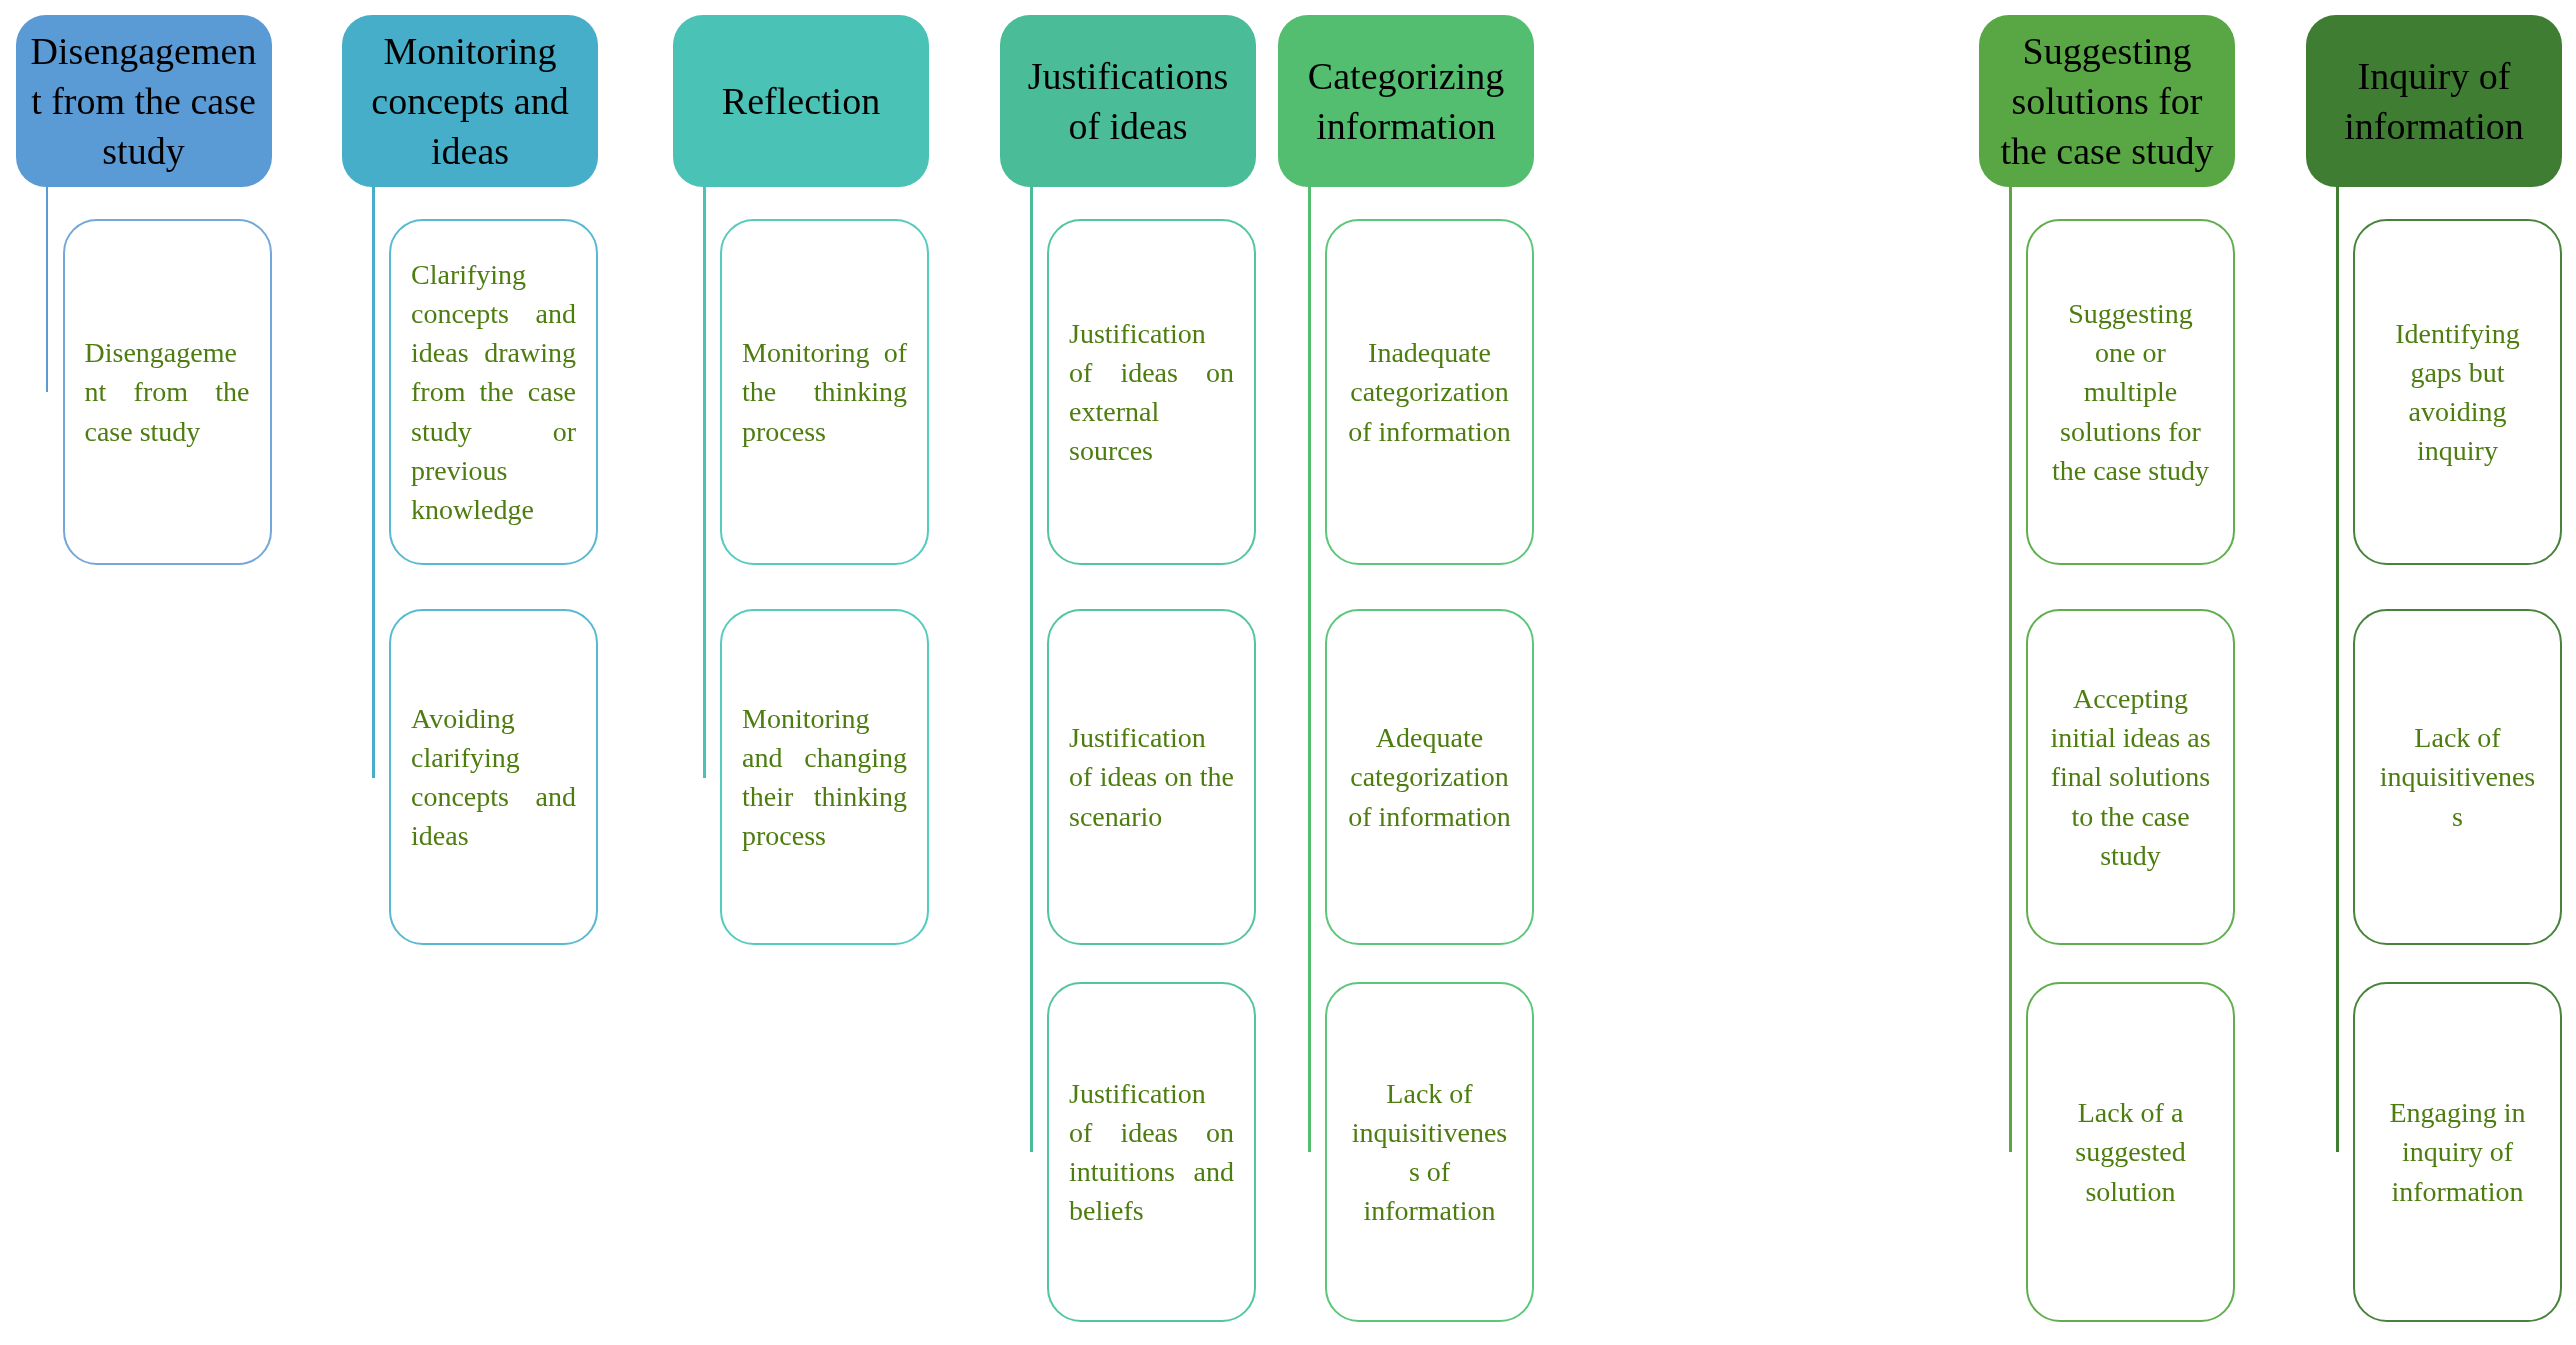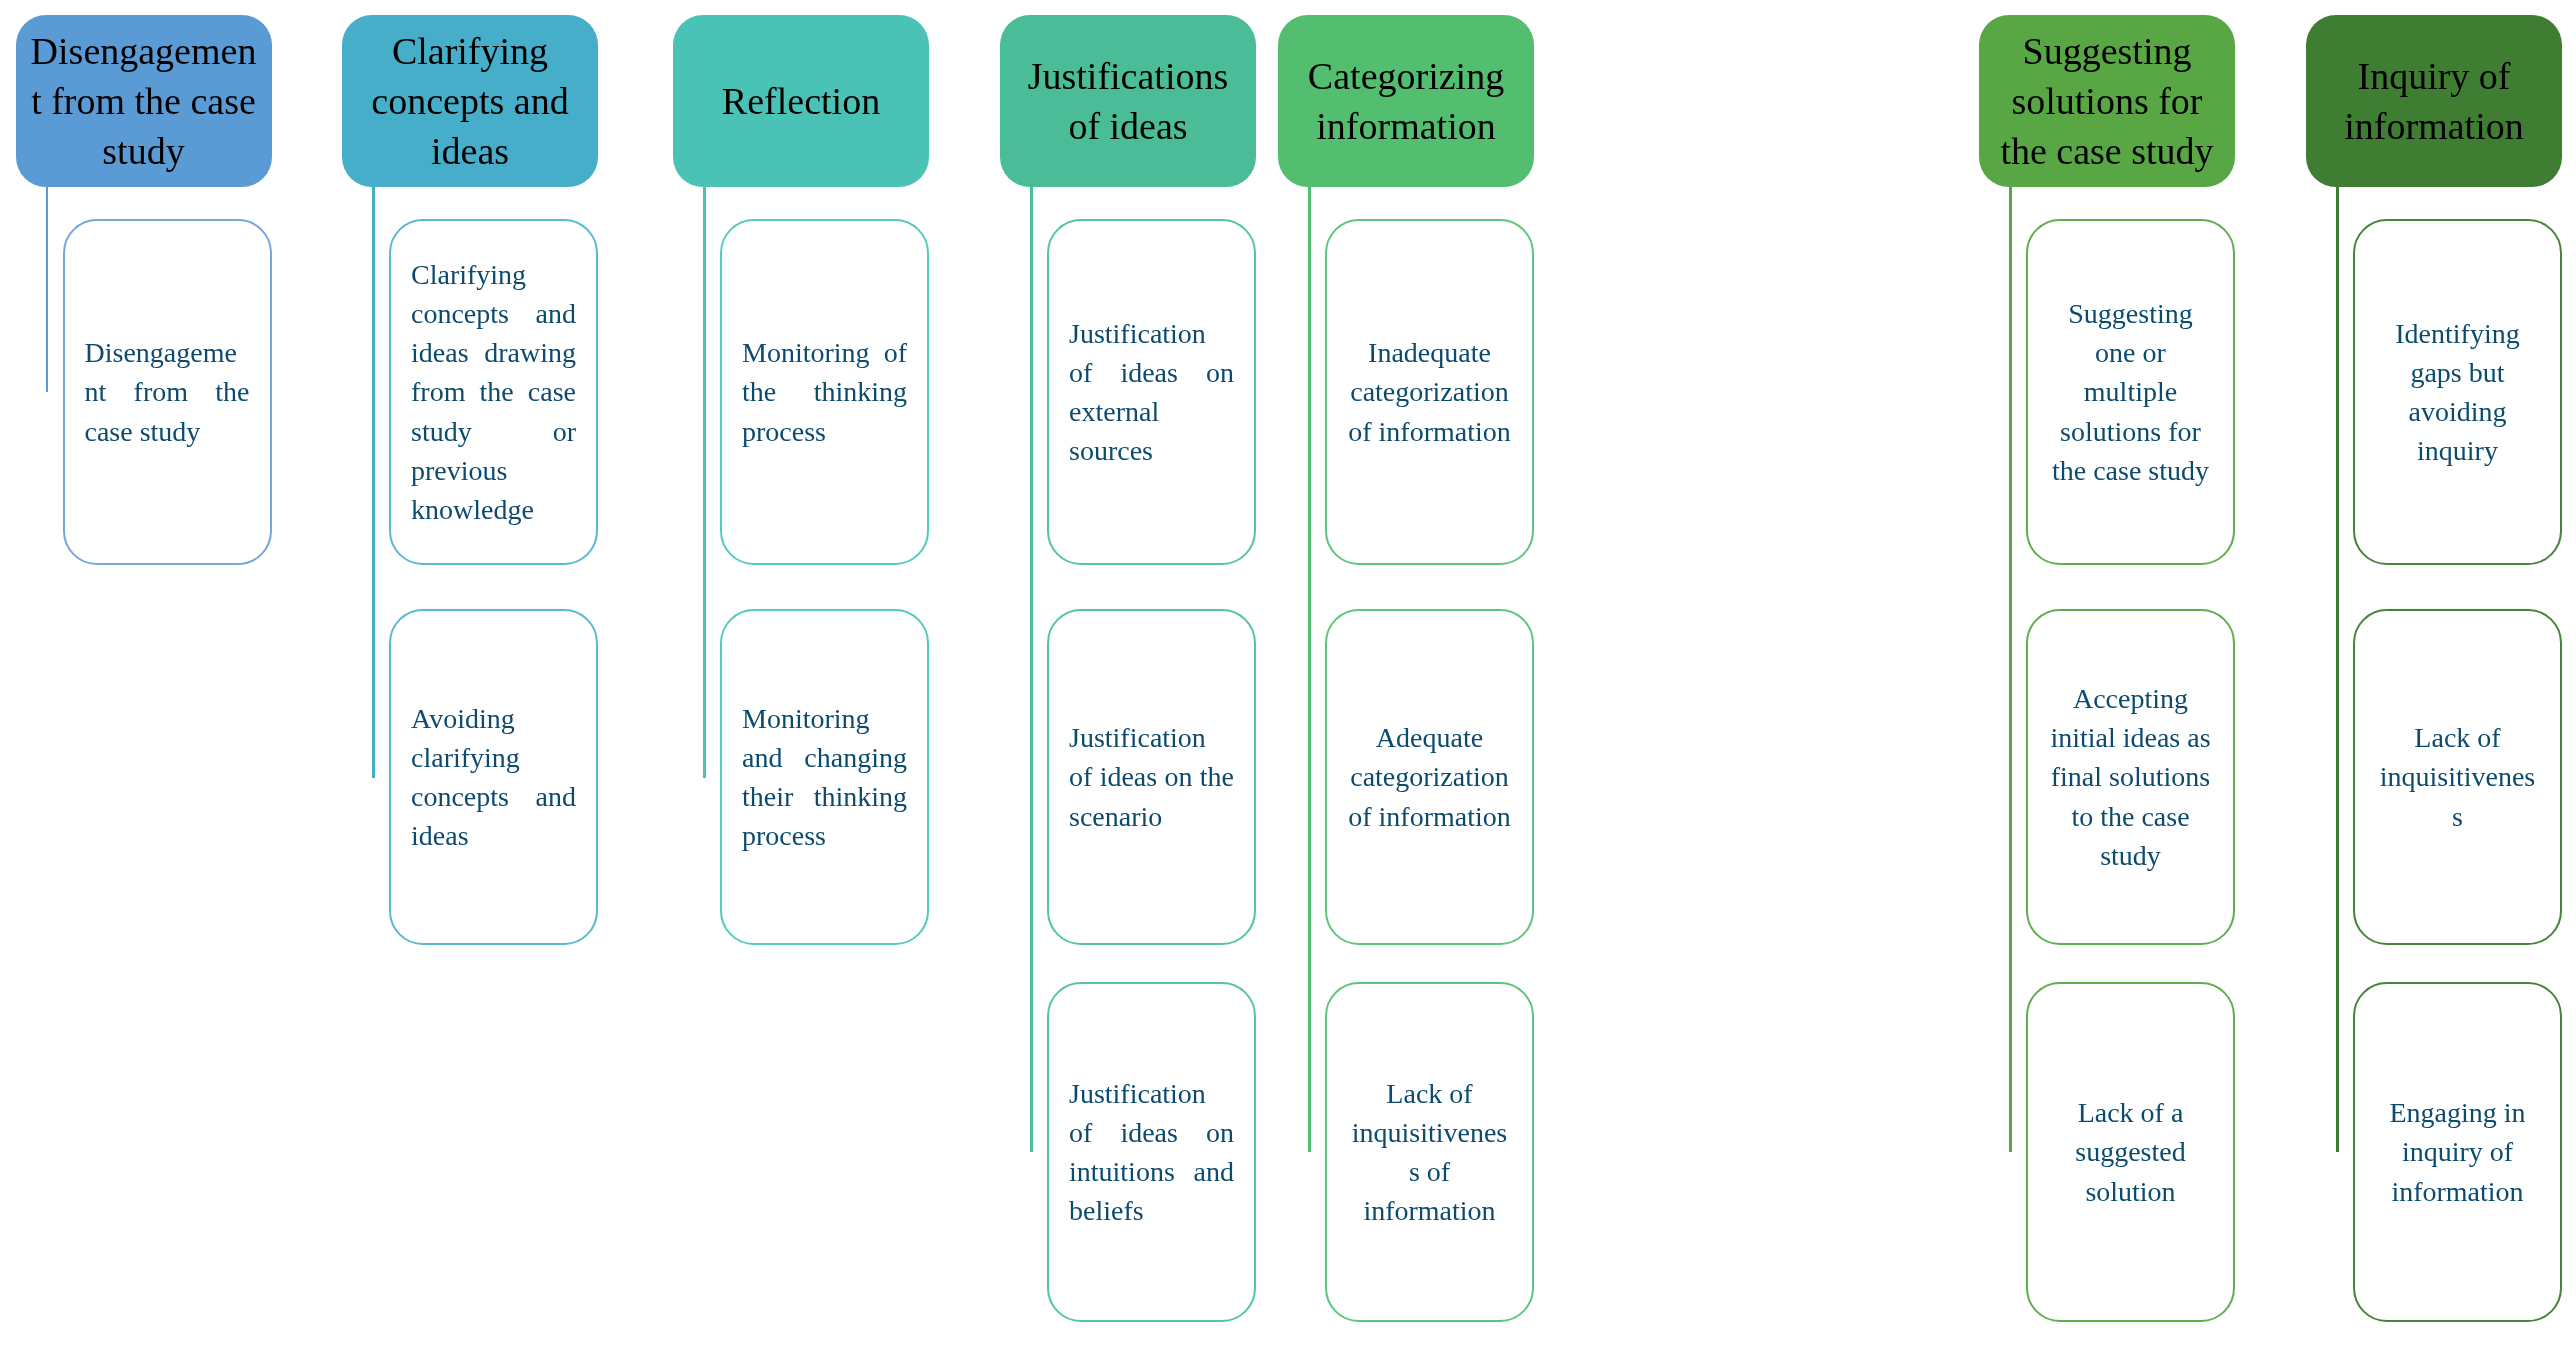--- a/index.html
+++ b/index.html
@@ -78,42 +78,42 @@
     width: 20px;
     height: 2.7px;
     background: var(--ln);
   }
   .txt {
     width: 100%;
     padding: 9.4px 20px;
     box-sizing: border-box;
     font-size: 28px;
     line-height: 1.4;
-    color: #0c4a6e;
+    color: #4d7c0f;
     overflow-wrap: anywhere;
   }
   .justify .txt { text-align: justify; }
   .center  .txt { text-align: center; }
 </style>
 </head>
 <body>
 
 <div class="canvas">
 
   <section class="col c0 justify" style="left:15.5px">
     <div class="hdr">Disengagement from the case study</div>
     <div class="vline" style="height:205px"></div>
     <div class="child r0">
       <div class="stub"></div>
       <div class="txt">Disengagement from the case study</div>
     </div>
   </section>
 
   <section class="col c1 justify" style="left:342px">
-    <div class="hdr">Clarifying concepts and ideas</div>
+    <div class="hdr">Monitoring concepts and ideas</div>
     <div class="vline" style="height:591px"></div>
     <div class="child r0">
       <div class="stub"></div>
       <div class="txt">Clarifying concepts and ideas drawing from the case study or previous knowledge</div>
     </div>
     <div class="child r1">
       <div class="stub"></div>
       <div class="txt">Avoiding clarifying concepts and ideas</div>
     </div>
   </section>

